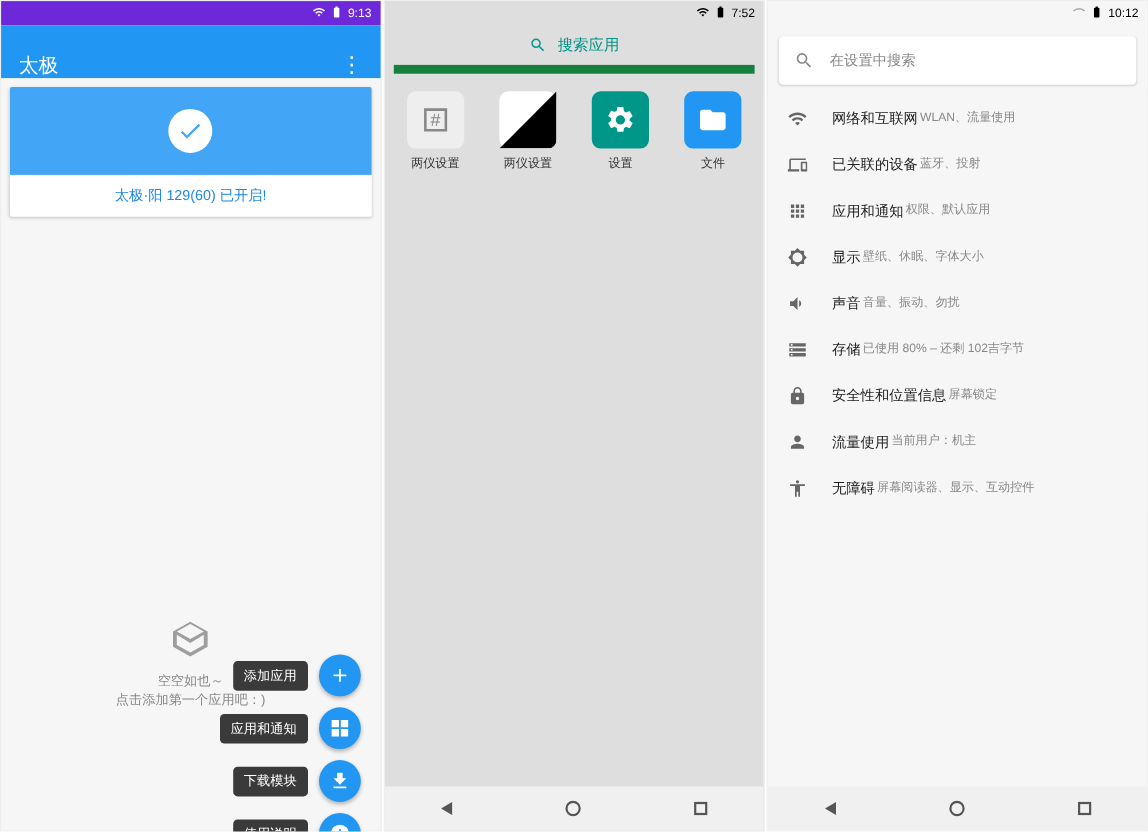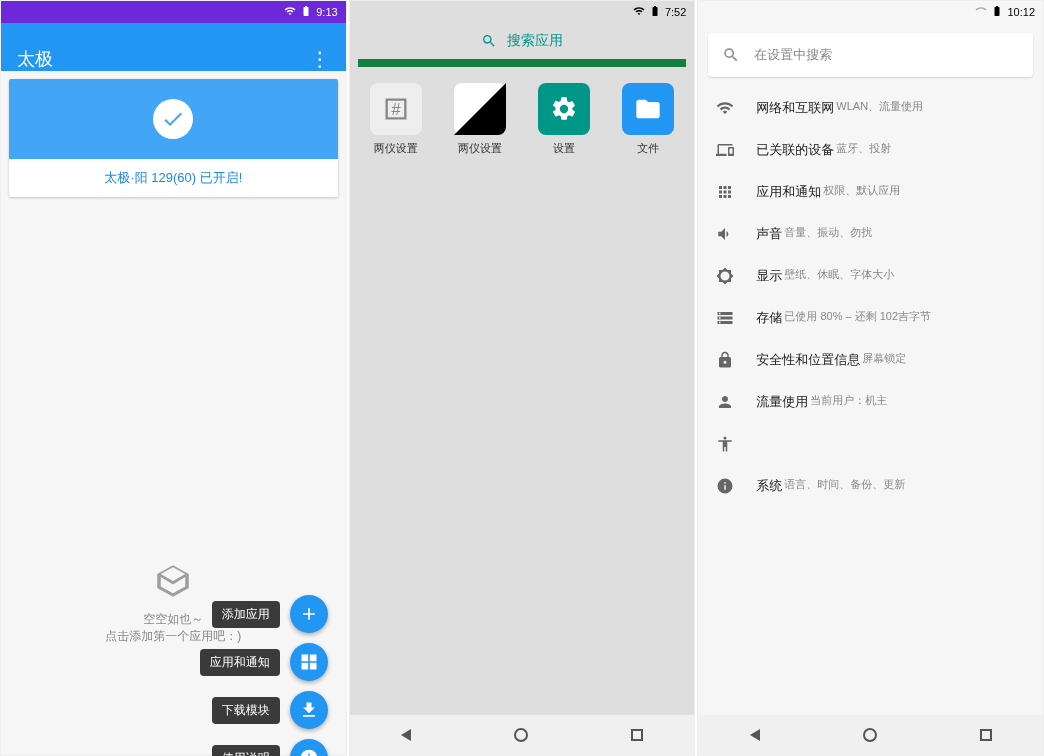--- a/index.html
+++ b/index.html
@@ -233,38 +233,38 @@
         <svg viewBox="0 0 24 24">
           <path d="M4 8h4V4H4v4zm6 12h4v-4h-4v4zm-6 0h4v-4H4v4zm0-6h4v-4H4v4zm6 0h4v-4h-4v4zm6-10v4h4V4h-4zm-6 4h4V4h-4v4zm6 6h4v-4h-4v4zm0 6h4v-4h-4v4z"></path>
         </svg>
         <div class="row-texts">
           <div class="row-title">应用和通知</div>
           <div class="row-sub">权限、默认应用</div>
         </div>
       </div>
       <div class="row">
         <svg viewBox="0 0 24 24">
+          <path d="M20 8.69V4h-4.69L12 .69 8.69 4H4v4.69L.69 12 4 15.31V20h4.69L12 23.31 15.31 20H20v-4.69L23.31 12 20 8.69zM12 18a6 6 0 1 1 0-12 6 6 0 0 1 0 12z"></path>
+        </svg>
+        <div class="row-texts">
+          <div class="row-title">显示</div>
+          <div class="row-sub">壁纸、休眠、字体大小</div>
+        </div>
+      </div>
+      <div class="row">
+        <svg viewBox="0 0 24 24">
           <path d="M3 9v6h4l5 5V4L7 9H3zm13.5 3A4.5 4.5 0 0 0 14 7.97v8.05c1.48-.73 2.5-2.25 2.5-4.02z"></path>
         </svg>
         <div class="row-texts">
           <div class="row-title">声音</div>
           <div class="row-sub">音量、振动、勿扰</div>
         </div>
       </div>
       <div class="row">
         <svg viewBox="0 0 24 24">
-          <path d="M20 8.69V4h-4.69L12 .69 8.69 4H4v4.69L.69 12 4 15.31V20h4.69L12 23.31 15.31 20H20v-4.69L23.31 12 20 8.69zM12 18a6 6 0 1 1 0-12 6 6 0 0 1 0 12z"></path>
-        </svg>
-        <div class="row-texts">
-          <div class="row-title">显示</div>
-          <div class="row-sub">壁纸、休眠、字体大小</div>
-        </div>
-      </div>
-      <div class="row">
-        <svg viewBox="0 0 24 24">
           <path d="M2 20h20v-4H2v4zm2-3h2v2H4v-2zM2 4v4h20V4H2zm4 3H4V5h2v2zm-4 7h20v-4H2v4zm2-3h2v2H4v-2z"></path>
         </svg>
         <div class="row-texts">
           <div class="row-title">存储</div>
           <div class="row-sub">已使用 80% – 还剩 102吉字节</div>
         </div>
       </div>
       <div class="row">
         <svg viewBox="0 0 24 24">
           <path d="M18 8h-1V6c0-2.76-2.24-5-5-5S7 3.24 7 6v2H6a2 2 0 0 0-2 2v10a2 2 0 0 0 2 2h12a2 2 0 0 0 2-2V10a2 2 0 0 0-2-2zm-6 9a2 2 0 1 1 0-4 2 2 0 0 1 0 4zm3.1-9H8.9V6c0-1.71 1.39-3.1 3.1-3.1s3.1 1.39 3.1 3.1v2z"></path>
@@ -280,28 +280,23 @@
         </svg>
         <div class="row-texts">
           <div class="row-title">流量使用</div>
           <div class="row-sub">当前用户：机主</div>
         </div>
       </div>
       <div class="row">
         <svg viewBox="0 0 24 24">
           <path d="M12 2a2 2 0 1 1 0 4 2 2 0 0 1 0-4zm9 7h-6v13h-2v-6h-2v6H9V9H3V7h18v2z"></path>
         </svg>
-      </div>
-      <div class="row">
-        <svg viewBox="0 0 24 24">
-          <path d="M12 2a10 10 0 1 0 0 20 10 10 0 0 0 0-20zm1 15h-2v-6h2v6zm0-8h-2V7h2v2z"></path>
-        </svg>
-        <div class="row-texts">
-          <div class="row-title">系统</div>
-          <div class="row-sub">语言、时间、备份、更新</div>
+        <div class="row-texts">
+          <div class="row-title">无障碍</div>
+          <div class="row-sub">屏幕阅读器、显示、互动控件</div>
         </div>
       </div>
     </div>
   <div class="navbar">
     <span>
         <div class="nb-tri"></div>
       </span>
     <span>
         <div class="nb-circ"></div>
       </span>

